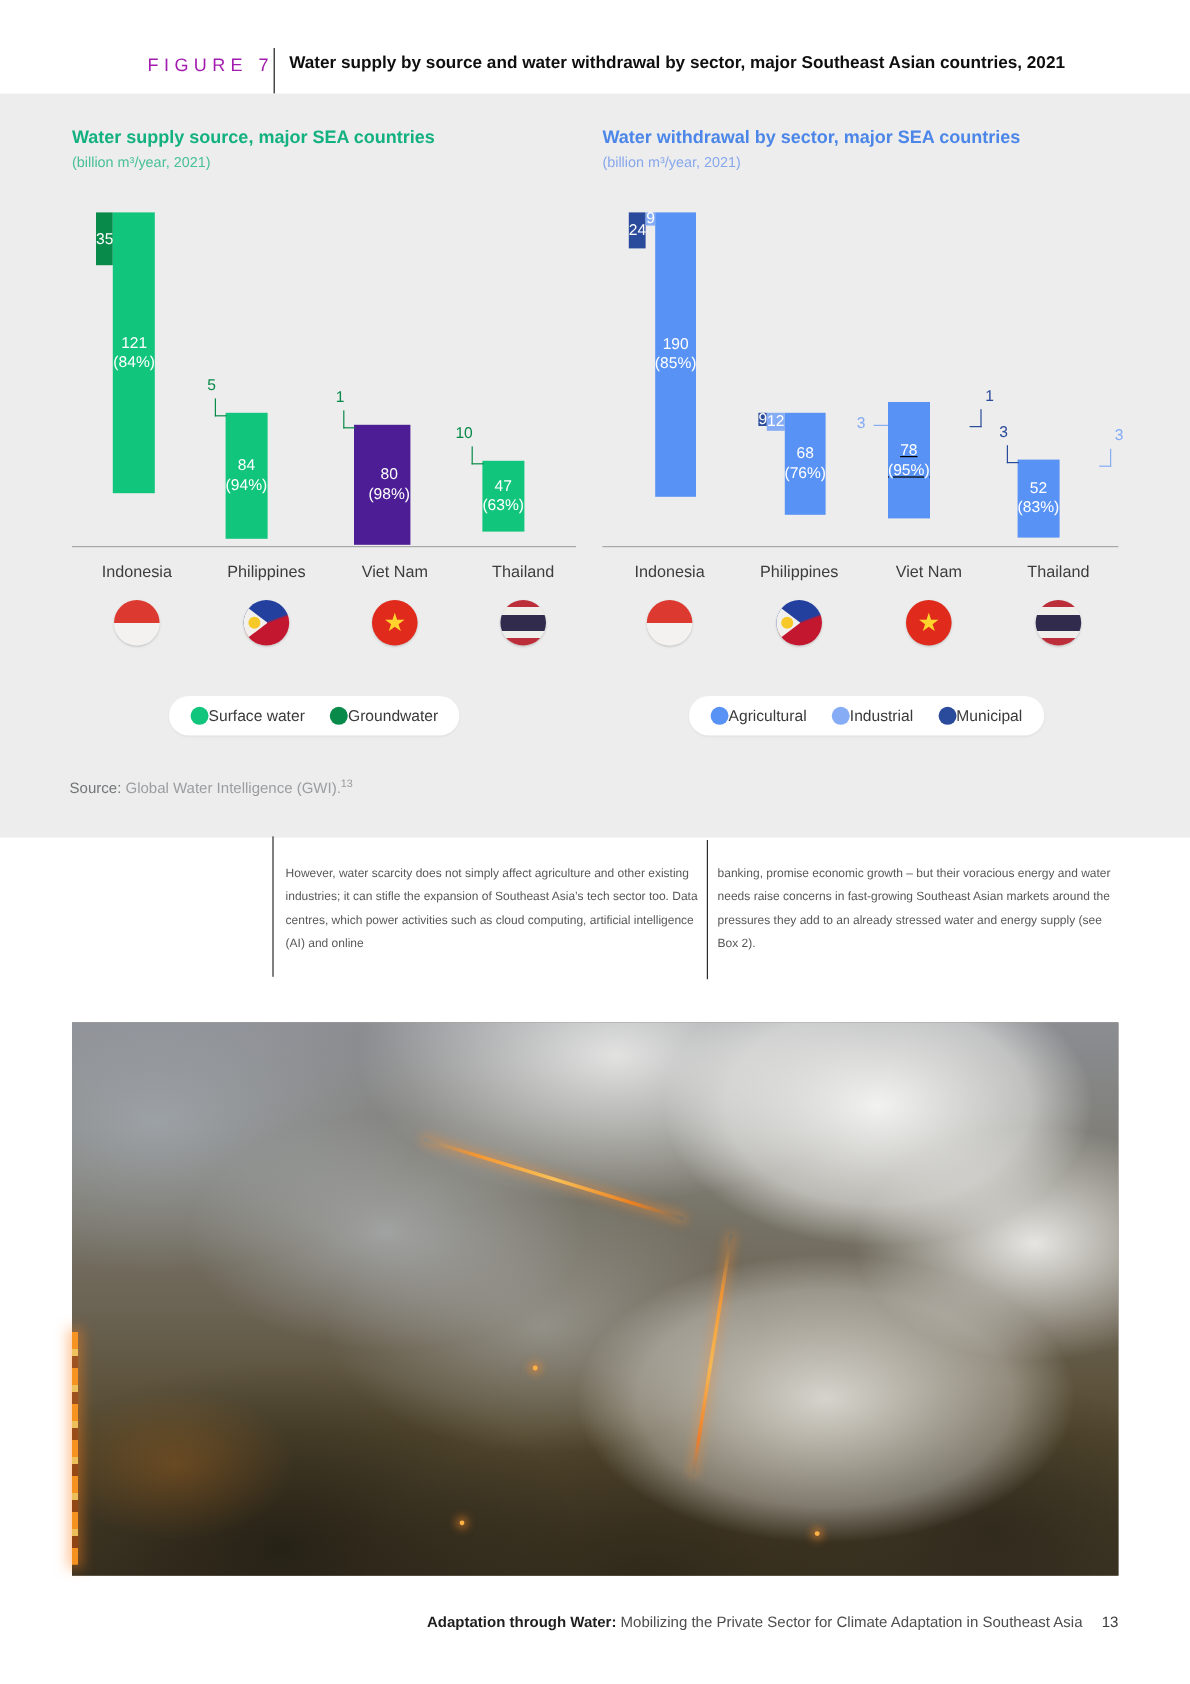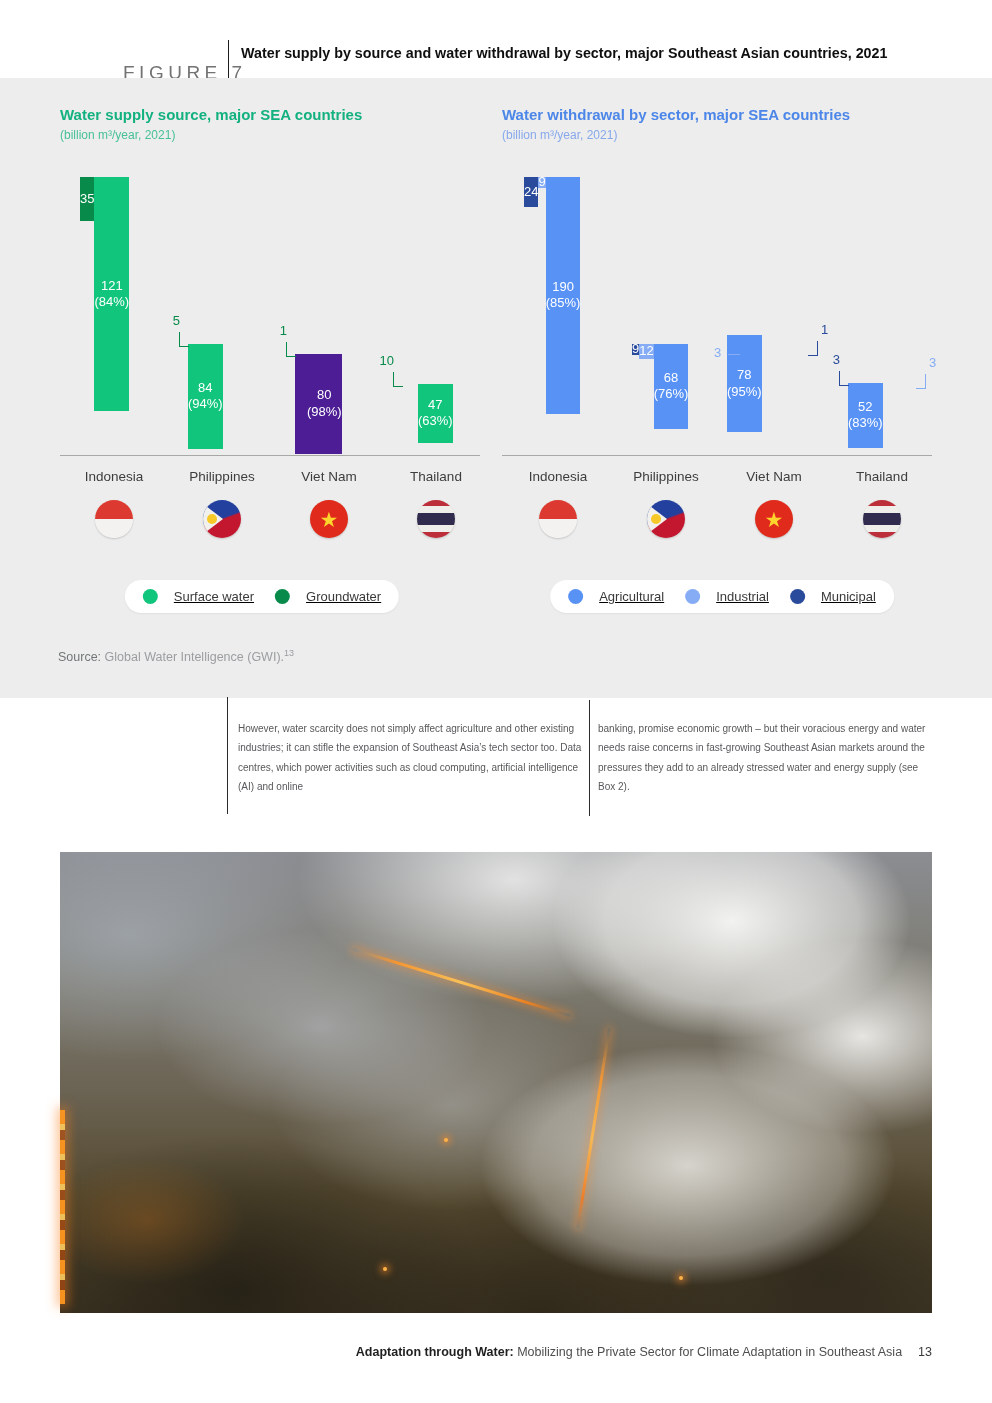--- a/index.html
+++ b/index.html
@@ -1,20 +1,20 @@
 <!DOCTYPE html>
 <html><head>
 <meta charset="utf-8">
 <style>
   html,body{margin:0;padding:0;background:#fff;}
   .page{position:relative;width:992px;height:1403px;background:#fff;overflow:hidden;
         font-family:"Liberation Sans",sans-serif;-webkit-font-smoothing:antialiased;}
 
   
-  .fig-label{position:absolute;left:123px;top:62px;font-size:19px;letter-spacing:4.5px;color:#737373;}
+  .fig-label{position:absolute;left:123px;top:46px;font-size:15px;letter-spacing:4.5px;color:#a21caf;}
   .fig-divider{position:absolute;left:228px;top:40px;width:1px;height:38px;background:#1c1c1c;}
   .fig-title{position:absolute;left:241px;top:45px;width:720px;font-size:14.3px;font-weight:bold;color:#0f0f0f;}
 
   
   .panel{position:absolute;left:0;top:78px;width:992px;height:620px;background:#ecedec;}
 
   .chart-title{position:absolute;top:106px;font-size:15px;font-weight:bold;}
   .chart-subtitle{position:absolute;top:128px;font-size:12px;}
   #title0{left:60px;color:#14b180;} #subtitle0{left:60px;color:#48c098;}
   #title1{left:502px;color:#4c86e9;} #subtitle1{left:502px;color:#88a8ec;}
@@ -43,21 +43,21 @@
         border-radius:50%;background:#f7c928;}
   .flag.vietnam{background:#e02a1b;}
   .flag .star{position:absolute;left:0;top:0;width:38px;height:38px;display:flex;align-items:center;
         justify-content:center;color:#ffd42d;font-size:21px;line-height:1;}
   .flag.thailand{background:linear-gradient(180deg,#bc2e3a 0 16%,#f0eeea 16% 33%,#312b4e 33% 67%,#f0eeea 67% 84%,#bc2e3a 84% 100%);}
 
   
   .legend{position:absolute;top:580px;transform:translateX(-50%);background:#fff;border-radius:17px;
         height:33px;display:flex;align-items:center;gap:21px;padding:0 18px;box-shadow:0 1px 2px rgba(0,0,0,.06);}
   #legend0{left:262px;} #legend1{left:722px;}
-  .legend-item{display:flex;align-items:center;gap:16px;text-decoration:underline;}
+  .legend-item{display:flex;align-items:center;gap:0;}
   .legend-dot{width:15px;height:15px;border-radius:50%;}
   .legend-text{font-size:13px;color:#3a3a3a;white-space:nowrap;}
 
   .source{position:absolute;left:58px;top:648px;font-size:12.5px;}
   .source .src-label{color:#737678;}
   .source .src-text{color:#9b9da0;text-align:center;}
   .source sup{color:#9b9da0;font-size:9px;}
 
   
   .rule-left{position:absolute;left:227px;top:697px;width:1px;height:117px;background:#2b2b2b;}
@@ -144,21 +144,21 @@
         <div class="seg" style="height: 1.2466px; background: rgb(8, 138, 74);"></div>
         <div class="seg" style="height: 99.728px; background: #4c1d95; padding-left: 12px;">
           <div class="seglab">
             <div>80</div>
             <div>(98%)</div>
           </div>
         </div>
       </div>
       <div class="callout-label" style="color: rgb(8, 138, 74); left: 199px; top: 149.025px; width: 28px; text-align: right;">1</div>
       <div class="callout-line" style="left: 226px; top: 167.025px; width: 9px; height: 14px; border-left: 1px solid rgb(8, 138, 74); border-bottom: 1px solid rgb(8, 138, 74);"></div>
-      <div class="bar" style="left: 358px; height: 71.0562px;">
+      <div class="bar" style="left: 342px; height: 71.0562px;">
         <div class="seg" style="height: 12.466px; background: rgb(8, 138, 74);"></div>
         <div class="seg" style="height: 58.5902px; background: rgb(18, 197, 125);">
           <div class="seglab">
             <div>47</div>
             <div>(63%)</div>
           </div>
         </div>
       </div>
       <div class="callout-label" style="color: rgb(8, 138, 74); left: 306px; top: 178.944px; width: 28px; text-align: right;">10</div>
       <div class="callout-line" style="left: 333px; top: 196.944px; width: 9px; height: 14px; border-left: 1px solid rgb(8, 138, 74); border-bottom: 1px solid rgb(8, 138, 74);"></div>
@@ -193,21 +193,21 @@
             <div>12</div>
           </div>
         </div>
         <div class="seg" style="height: 84.7688px; background: rgb(88, 146, 244);">
           <div class="seglab">
             <div>68</div>
             <div>(76%)</div>
           </div>
         </div>
       </div>
-      <div class="bar" style="left: 225px; height: 120px;">
+      <div class="bar" style="left: 238px; height: 120px; text-decoration: underline;">
         <div class="seg" style="height: 1.2466px; background: rgb(42, 75, 155);"></div>
         <div class="seg" style="height: 3.7398px; background: rgb(133, 172, 244);"></div>
         <div class="seg" style="height: 97.2348px; background: rgb(88, 146, 244);">
           <div class="seglab">
             <div>78</div>
             <div>(95%)</div>
           </div>
         </div>
       </div>
       <div class="callout-label" style="color: rgb(133, 172, 244); left: 212px; top: 171.025px;">3</div>

